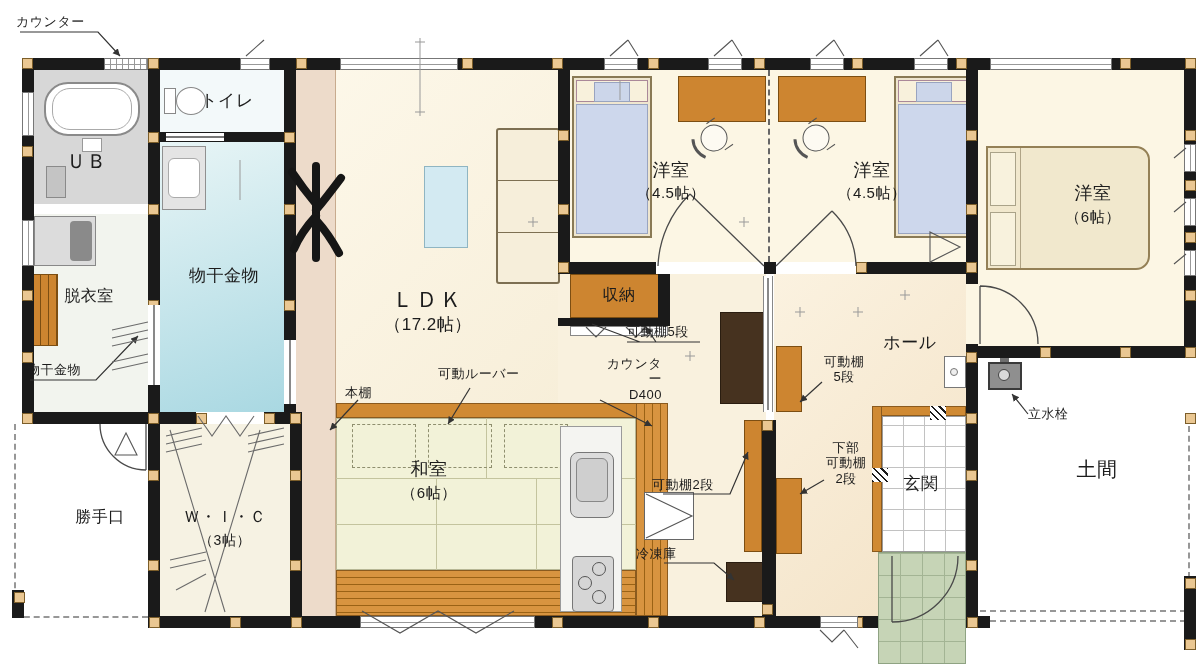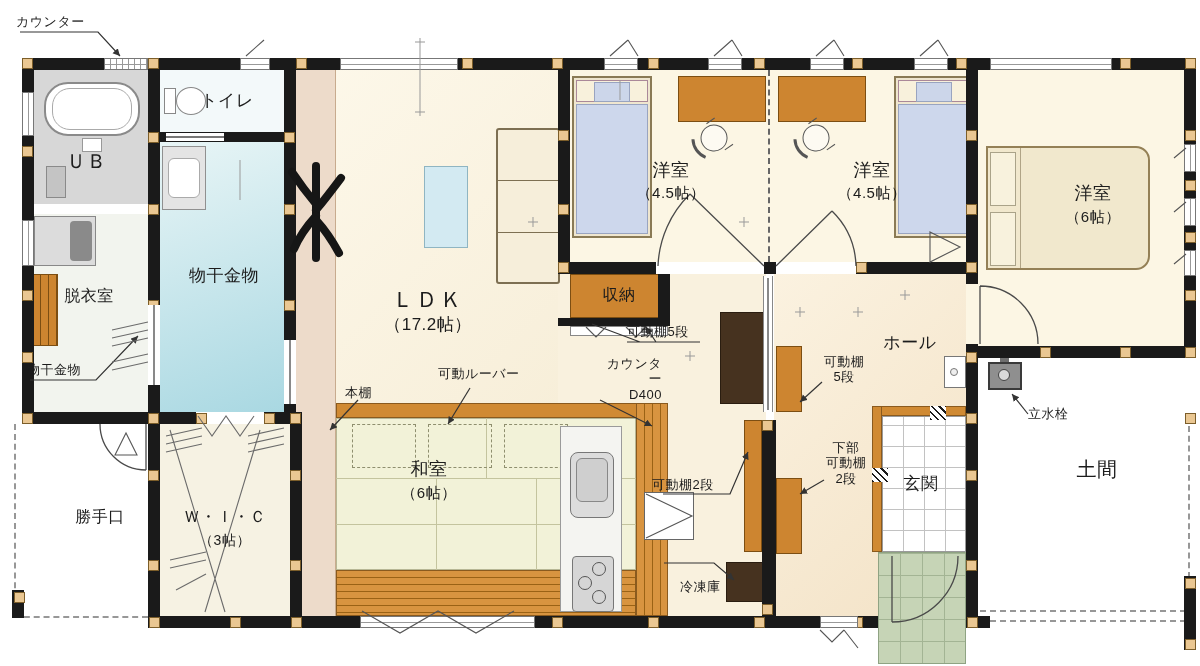--- a/index.html
+++ b/index.html
@@ -223,21 +223,21 @@
 
   <div class="lbl s13" style="left:16px;top:14px;">カウンター</div>
   <div class="lbl s13" style="left:27px;top:362px;">物干金物</div>
   <div class="lbl s13" style="left:627px;top:324px;">可動棚5段</div>
   <div class="lbl c s13" style="left:844px;top:369px;">可動棚
 5段</div>
   <div class="lbl c s13" style="left:846px;top:463px;">下部
 可動棚
 2段</div>
   <div class="lbl s13" style="left:652px;top:477px;">可動棚2段</div>
-  <div class="lbl s13" style="left:680px;top:546px;margin-top:33px;">冷凍庫</div>
+  <div class="lbl s13" style="left:636px;top:546px;">冷凍庫</div>
   <div class="lbl s13" style="left:345px;top:385px;">本棚</div>
   <div class="lbl s13" style="left:438px;top:366px;">可動ルーバー</div>
   <div class="lbl r s13" style="left:556px;top:356px;width:62px;">カウンター
 D400</div>
   <div class="lbl s13" style="left:1028px;top:406px;">立水栓</div>
 
   <svg class="overlay" width="1200" height="666" viewBox="0 0 1200 666">
     <defs>
       <marker id="arw" markerWidth="8" markerHeight="8" refX="6" refY="3" orient="auto">
         <path d="M0,0 L6,3 L0,6 Z" fill="#333"></path>

